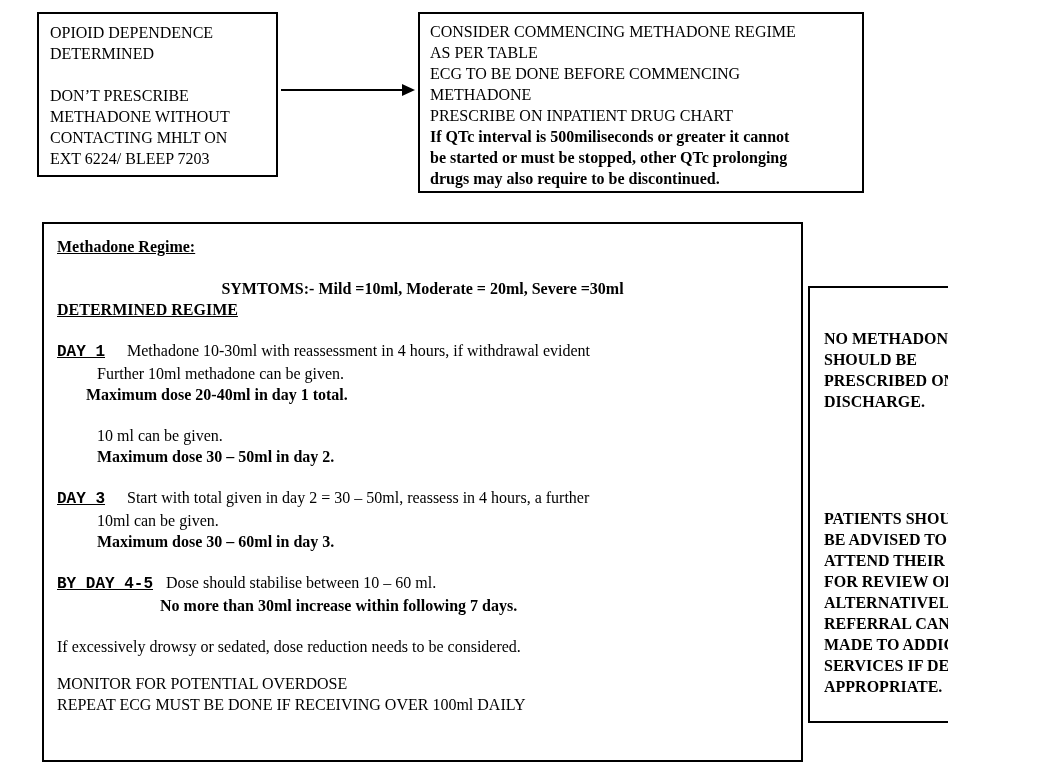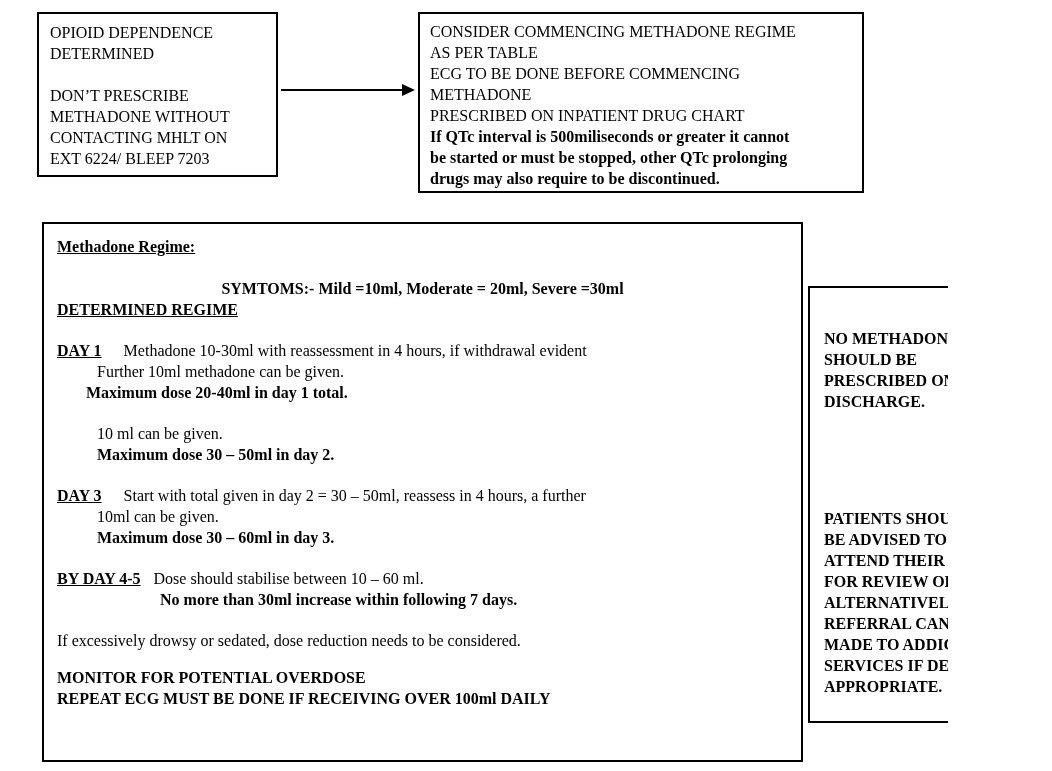--- a/index.html
+++ b/index.html
@@ -27,30 +27,30 @@
   #arrow { position: absolute; left: 281px; top: 82px; }
 
   .pre { white-space: pre-line; }
   .b { font-weight: bold; }
 
   .main-title { font-weight: bold; text-decoration: underline; margin-bottom: 21px; }
   .symptoms   { font-weight: bold; text-align: center; }
   .suggested  { font-weight: bold; text-decoration: underline; margin-bottom: 20px; }
 
   .day-block { margin-bottom: 20px; }
-  .day-label { font-weight: bold; text-decoration: underline; margin-right: 22px; }
+  .day-label { font-weight: bold; text-decoration: underline; margin-right: 22px; font-family: Liberation Mono, monospace; }
   .day-line2 { margin-left: 40px; }
   .day-max   { margin-left: 40px; font-weight: bold; }
   .day1 .day-max { margin-left: 29px; }
 
   .day45 .day-label { margin-right: 8px; padding-right: 5px; }
   .day45-bold { margin-left: 103px; font-weight: bold; }
 
   .drowsy  { margin-bottom: 16px; }
-  .monitor { font-weight: bold; }
+  .monitor { font-weight: normal; }
 
   .rb-para1 { margin-bottom: 96px; }
 </style>
 </head>
 <body>
 
 <div class="page">
 
   <div class="fbox" id="box1">
     <div class="pre">OPIOID DEPENDENCE
@@ -65,21 +65,21 @@
   <svg id="arrow" width="134" height="16" viewBox="0 0 134 16">
     <line x1="0" y1="8" x2="123" y2="8" stroke="#000000" stroke-width="2"></line>
     <polygon points="121,2 134,8 121,14" fill="#000000"></polygon>
   </svg>
 
   <div class="fbox" id="box2">
     <div class="pre">CONSIDER COMMENCING METHADONE REGIME
 AS PER TABLE
 ECG TO BE DONE BEFORE COMMENCING
 METHADONE
-PRESCRIBED ON INPATIENT DRUG CHART</div>
+PRESCRIBE ON INPATIENT DRUG CHART</div>
     <div class="pre b">If QTc interval is 500miliseconds or greater it cannot
 be started or must be stopped, other QTc prolonging
 drugs may also require to be discontinued.</div>
   </div>
 
   <div class="fbox" id="main-box">
     <div class="main-title">Methadone Regime:</div>
     <div class="symptoms">SYMTOMS:- Mild =10ml, Moderate = 20ml, Severe =30ml</div>
     <div class="suggested">DETERMINED REGIME</div>
 

